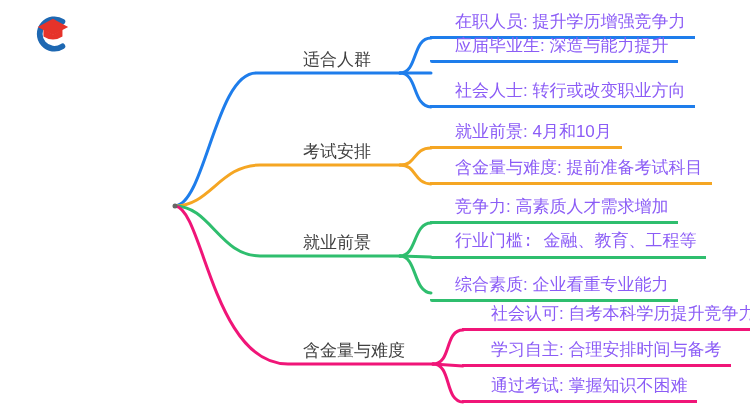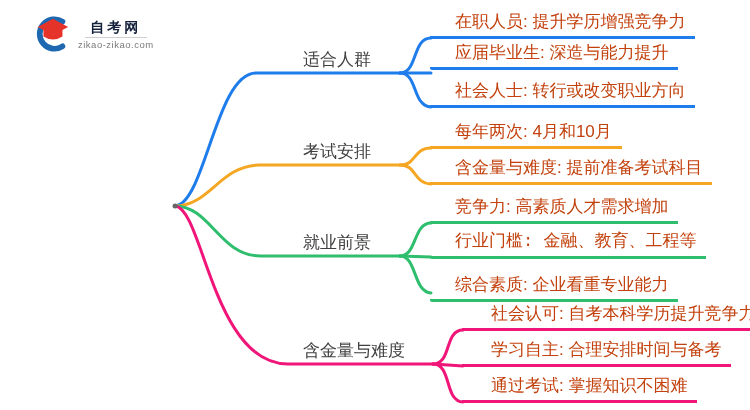--- a/index.html
+++ b/index.html
@@ -31,21 +31,21 @@
   
   .branch-label {
     position:absolute; left:303px;
     font-size:17px; line-height:20px; color:#404040;
     white-space:nowrap;
   }
 
   
   .leaf {
     position:absolute;
-    font-size:17px; line-height:18px; color:#c2410c;
+    font-size:17px; line-height:18px; color:#8b5cf6;
     white-space:nowrap;
     padding:0 10px 5px 25px;
     border-bottom:3px solid #000;
     border-bottom-left-radius:2px;
   }
   .b1 .leaf, .b2 .leaf, .b3 .leaf { left:430px; }
   .b4 .leaf { left:462px; padding-left:29px; }
 </style>
 </head>
 <body>
@@ -54,25 +54,20 @@
 
   <div class="logo">
     <div class="logo-icon">
       <svg width="38" height="38" viewBox="0 0 40 40">
         <path d="M31 7 A15.5 15.5 0 1 0 31 33" fill="none" stroke-width="6" stroke-linecap="round" stroke="#1E68B2"></path>
         <g transform="translate(6,3)">
           <polygon points="15,1 31,9.5 15,18 -1,9.5" fill="#E6332A"></polygon>
           <path d="M5,12 L5,19.5 Q15,26 25,19.5 L25,12 L15,17.4 Z" fill="#E6332A"></path>
         </g>
       </svg>
-    </div>
-    <div class="logo-text">
-      <span class="logo-title">自考网</span>
-      <span class="logo-divider"></span>
-      <span class="logo-url">zikao-zikao.com</span>
     </div>
   </div>
 
   <svg class="connectors" width="750" height="410" viewBox="0 0 750 410">
 
     <g fill="none" stroke-width="3" stroke-linecap="round" stroke="#1E7DEB">
       <path d="M175,206 C205,204 216,73 256,73 L400,73"></path>
       <path d="M400,73 C418,73 412,38 431,38"></path>
       <path d="M400,73 L431,73"></path>
       <path d="M400,73 C418,73 412,106 431,107"></path>
@@ -101,26 +96,26 @@
   </svg>
 
 
   <div class="branch-label" style="top:50px">适合人群</div>
   <div class="branch-label" style="top:142px">考试安排</div>
   <div class="branch-label" style="top:233px">就业前景</div>
   <div class="branch-label" style="top:341px">含金量与难度</div>
 
   <div class="b1">
     <div class="leaf" style="top: 13px; border-bottom-color: rgb(30, 125, 235);">在职人员: 提升学历增强竞争力</div>
-    <div class="leaf" style="top: 44px; border-bottom-color: rgb(30, 125, 235);">应届毕业生: 深造与能力提升</div>
+    <div class="leaf" style="top: 37px; border-bottom-color: rgb(30, 125, 235);">应届毕业生: 深造与能力提升</div>
     <div class="leaf" style="top: 82px; border-bottom-color: rgb(30, 125, 235);">社会人士: 转行或改变职业方向</div>
   </div>
 
   <div class="b2">
-    <div class="leaf" style="top: 123px; border-bottom-color: rgb(245, 166, 35);">每年两次: 4月和10月</div>
+    <div class="leaf" style="top: 123px; border-bottom-color: rgb(245, 166, 35);">就业前景: 4月和10月</div>
     <div class="leaf" style="top: 159px; border-bottom-color: rgb(245, 166, 35);">含金量与难度: 提前准备考试科目</div>
   </div>
 
   <div class="b3">
     <div class="leaf" style="top: 198px; border-bottom-color: rgb(47, 190, 110);">竞争力: 高素质人才需求增加</div>
     <div class="leaf" style="top: 233px; border-bottom-color: rgb(47, 190, 110); font-family: Liberation Mono, monospace;">行业门槛: 金融、教育、工程等</div>
     <div class="leaf" style="top: 268px; border-bottom-color: rgb(47, 190, 110); margin-top: 8px;">综合素质: 企业看重专业能力</div>
   </div>
 
   <div class="b4">

